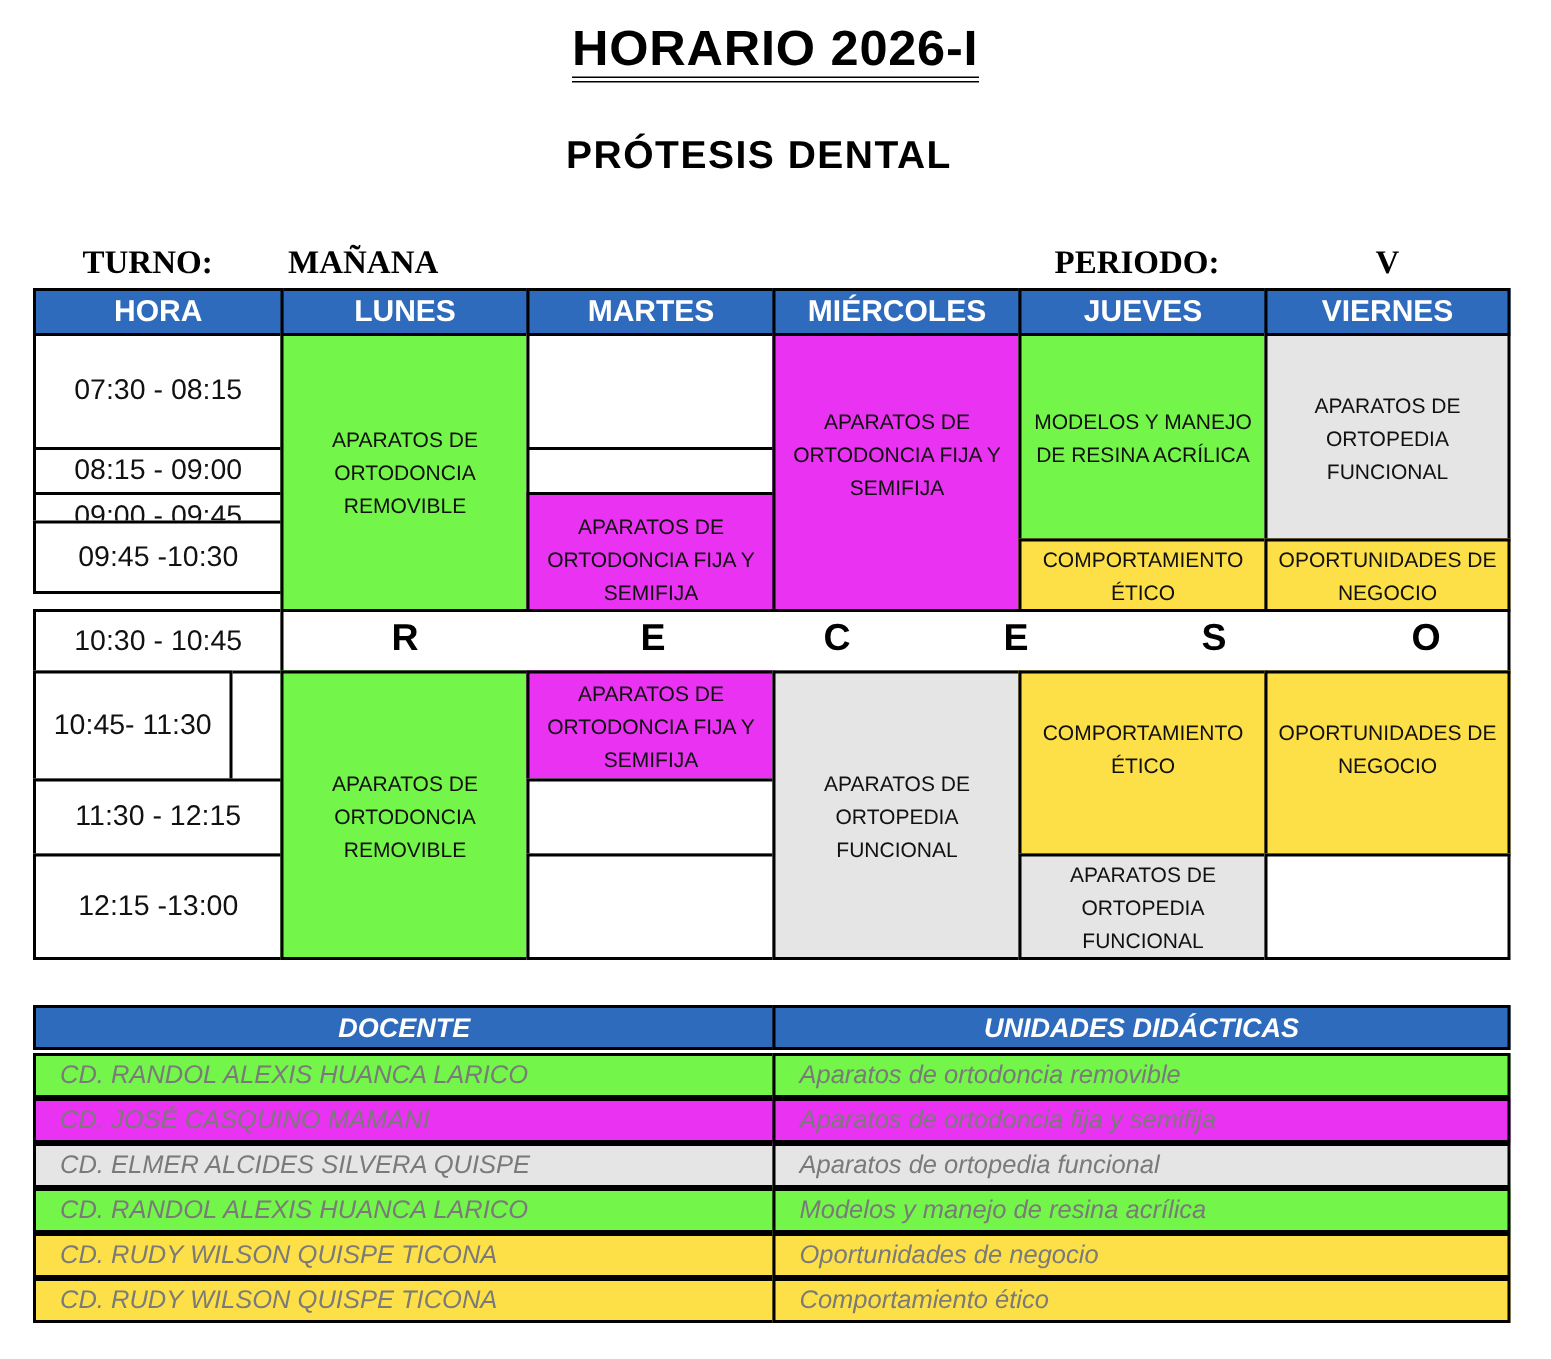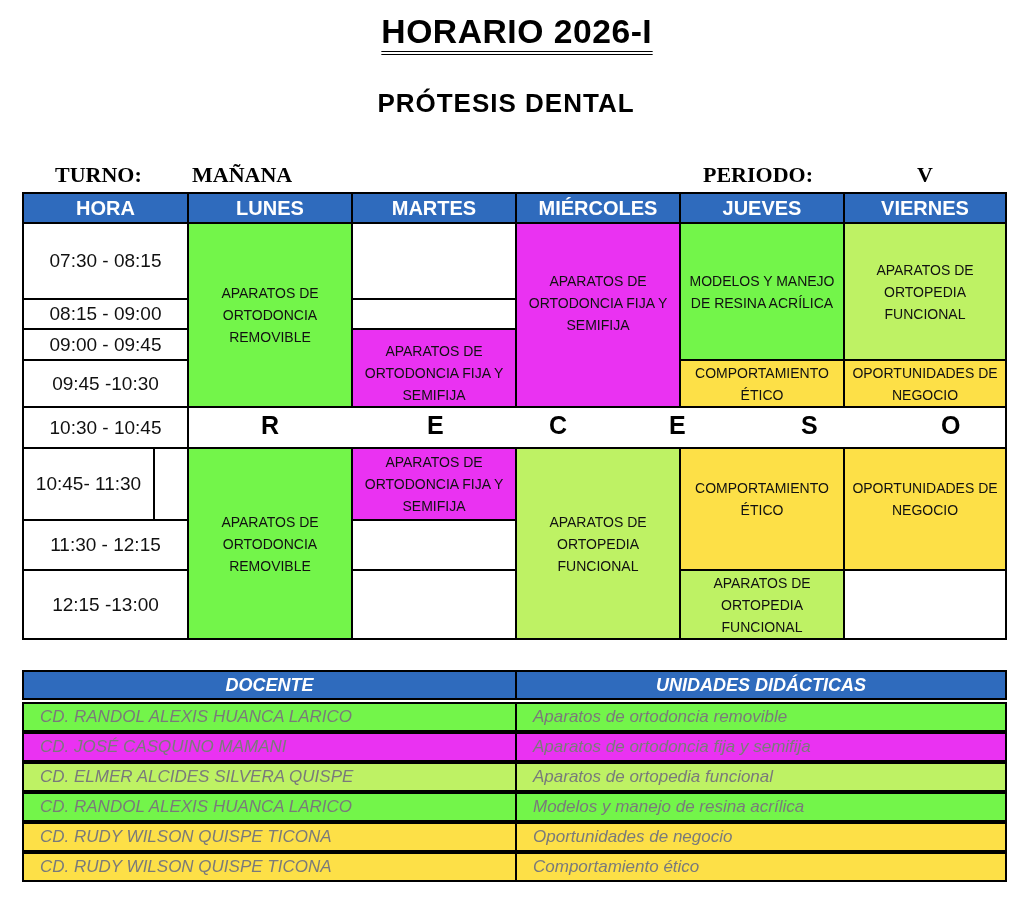--- a/index.html
+++ b/index.html
@@ -7,21 +7,21 @@
   .title{position:absolute;left:0;width:1034px;top:14px;text-align:center;}
   .title span{font-family:"Liberation Sans",sans-serif;font-weight:bold;font-size:33px;letter-spacing:0.5px;color:#000;display:inline-block;border-bottom:4px double #000;line-height:36px;padding-bottom:1px;transform:scaleX(1.02);}
   .subtitle{position:absolute;left:0;width:1012px;top:88px;text-align:center;font-weight:bold;font-size:26px;letter-spacing:1px;color:#000;}
   .meta{position:absolute;top:162px;font-family:"Liberation Serif",serif;font-weight:bold;font-size:22px;color:#000;}
   .grid{position:absolute;left:22px;top:192px;width:985px;height:448px;}
   .cell{position:absolute;box-sizing:border-box;border:2px solid #000;display:flex;align-items:center;justify-content:center;text-align:center;font-size:14px;line-height:22px;color:#111;padding:0 2px;}
   .hdr{background:#2f6bbd;color:#fff;font-weight:bold;font-size:20px;}
   .time{font-size:19px;background:#fff;}
   .green{background:#73f54a;}
   .magenta{background:#ea32f2;}
-  .blue{background:#bef264;}
+  .blue{background:#e5e5e5;}
   .orange{background:#fde047;}
   .white{background:#fff;}
   .receso{position:absolute;box-sizing:border-box;border:2px solid #000;background:#fff;}
   .rl{position:absolute;top:3px;font-weight:bold;font-size:25px;color:#000;}
   .legend{position:absolute;left:22px;top:670px;width:985px;}
   .lrow{position:absolute;left:0;width:985px;height:30px;}
   .lc{position:absolute;top:0;height:30px;box-sizing:border-box;border:2px solid #000;font-style:italic;font-size:17px;line-height:26px;padding-left:16px;color:#7a7a7a;white-space:nowrap;overflow:hidden;}
   .lh{background:#2f6bbd;color:#fff;font-weight:bold;text-align:center;padding-left:0;font-size:18px;}
 </style>
 </head>
@@ -40,21 +40,21 @@
   <div class="cell hdr" style="left:165px;top:0;width:166px;height:32px">LUNES</div>
   <div class="cell hdr" style="left:0;top:0;width:167px;height:32px">HORA</div>
   <div class="cell hdr" style="left:329px;top:0;width:166px;height:32px">MARTES</div>
   <div class="cell hdr" style="left:493px;top:0;width:166px;height:32px">MIÉRCOLES</div>
   <div class="cell hdr" style="left:657px;top:0;width:166px;height:32px">JUEVES</div>
   <div class="cell hdr" style="left:821px;top:0;width:164px;height:32px">VIERNES</div>
 
   <div class="cell time" style="left:0;top:30px;width:167px;height:78px">07:30 - 08:15</div>
   <div class="cell time" style="left:0;top:106px;width:167px;height:32px">08:15 - 09:00</div>
   <div class="cell time" style="left:0;top:136px;width:167px;height:33px">09:00 - 09:45</div>
-  <div class="cell time" style="left:0;top:167px;width:167px;height:49px">09:45 -10:30</div>
+  <div class="cell time" style="left:0;top:155px;width:167px;height:49px">09:45 -10:30</div>
   <div class="cell time" style="left:0;top:214px;width:167px;height:43px">10:30 - 10:45</div>
   <div class="cell time" style="left:0;top:255px;width:133px;height:74px">10:45- 11:30</div>
   <div class="cell time" style="left:0;top:327px;width:167px;height:52px">11:30 - 12:15</div>
   <div class="cell time" style="left:0;top:377px;width:167px;height:71px">12:15 -13:00</div>
 
   <div class="cell green" style="left:165px;top:30px;width:166px;height:186px">APARATOS DE ORTODONCIA REMOVIBLE</div>
   <div class="cell white" style="left:329px;top:30px;width:166px;height:78px"></div>
   <div class="cell white" style="left:329px;top:106px;width:166px;height:32px"></div>
   <div class="cell magenta" style="left:329px;top:136px;width:166px;height:80px;padding-top:10px">APARATOS DE ORTODONCIA FIJA Y SEMIFIJA</div>
   <div class="cell magenta" style="left:493px;top:30px;width:166px;height:186px;padding-bottom:24px">APARATOS DE ORTODONCIA FIJA Y SEMIFIJA</div>

